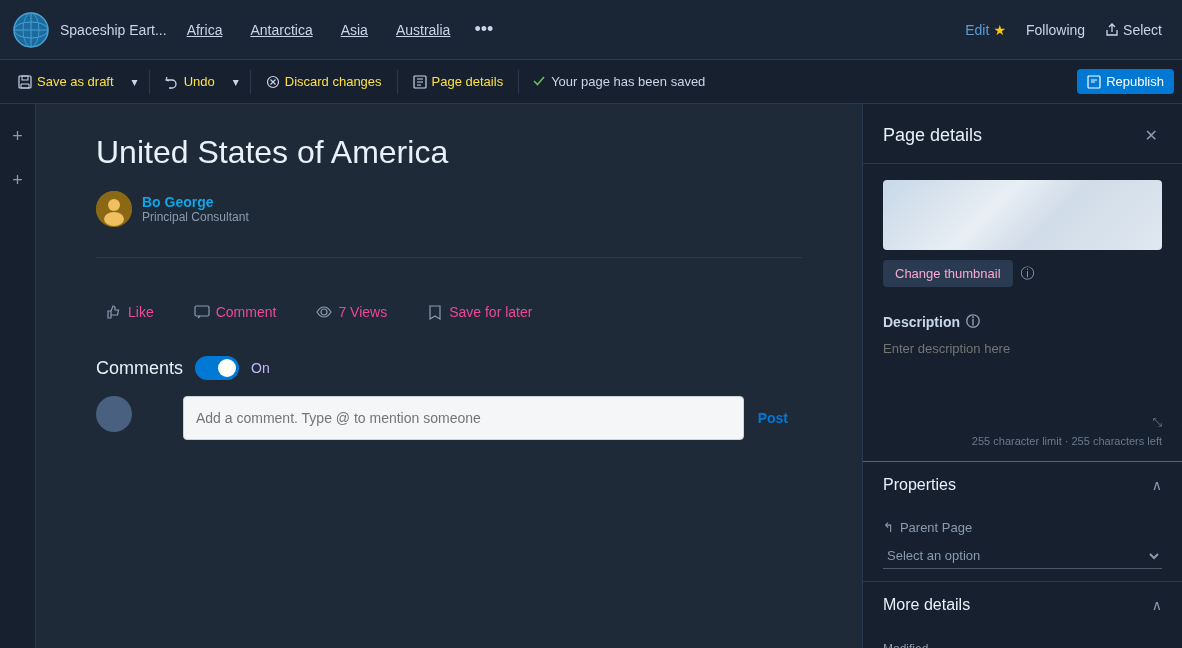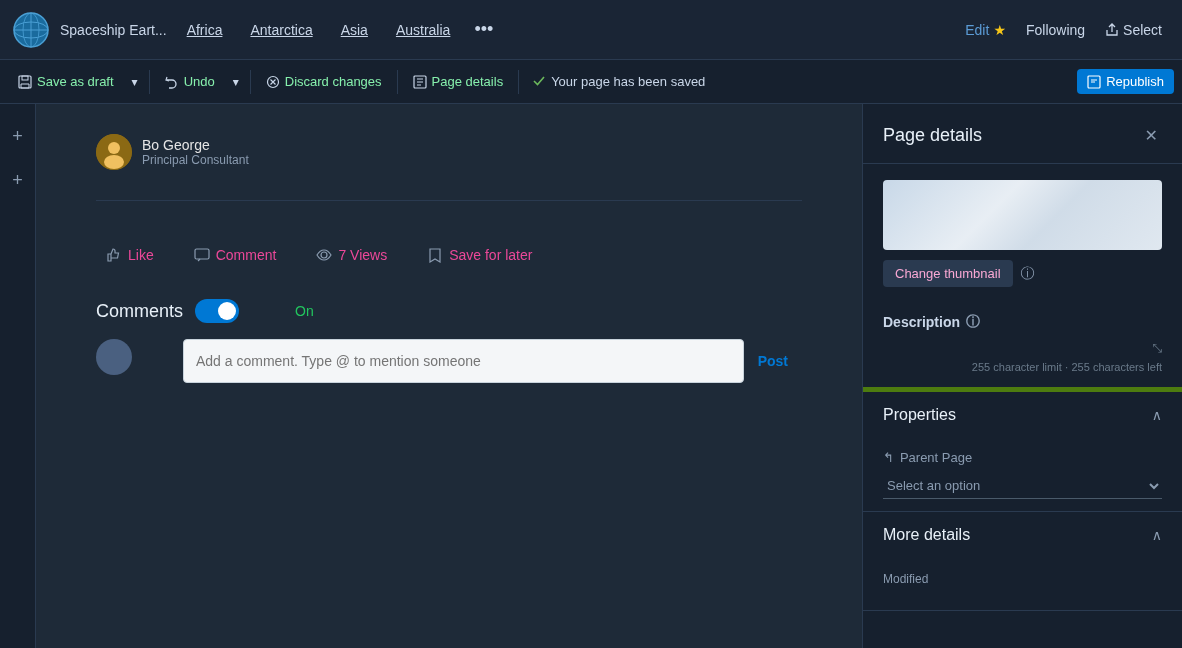--- a/index.html
+++ b/index.html
@@ -21,21 +21,21 @@
     .nav-edit .star { color: #f5c518; font-size: 14px; }
     .nav-following { color: #c9d6e8; font-size: 14px; padding: 4px 8px; cursor: pointer; }
     .nav-share { display: flex; align-items: center; gap: 4px; color: #c9d6e8; font-size: 14px; padding: 4px 8px; cursor: pointer; }
 
     
     .toolbar {
       display: flex; align-items: center; background: #16202e; height: 44px;
       padding: 0 8px; border-bottom: 1px solid #2a3a50; flex-shrink: 0; gap: 2px;
     }
     .toolbar-btn {
-      display: flex; align-items: center; gap: 5px; color: #86efac; font-size: 13px;
+      display: flex; align-items: center; gap: 5px; color: #fde047; font-size: 13px;
       padding: 5px 10px; border-radius: 4px; cursor: pointer; white-space: nowrap;
       background: transparent; border: none;
     }
     .toolbar-btn.primary { background: #0078d4; color: #fff; border-radius: 4px; }
     .toolbar-divider { width: 1px; background: #2a3a50; height: 24px; margin: 0 3px; }
     .toolbar-saved { display: flex; gap: 5px; color: #c9d6e8; font-size: 13px; padding: 0 8px; }
     .toolbar-dropdown { 
       color: #c9d6e8; padding: 5px 6px; cursor: pointer; border-radius: 4px;
       display: flex; align-items: center; font-size: 12px;
     }
@@ -53,36 +53,36 @@
 
     
     .content-area {
       flex: 1; background: #1e2a38; overflow-y: auto; padding: 30px 60px;
       min-width: 0;
     }
     .page-title { font-size: 32px; font-weight: 300; color: #e8f0f8; margin-bottom: 20px; }
     .author-section { display: flex; align-items: center; gap: 10px; margin-bottom: 30px; }
     .author-avatar { width: 36px; height: 36px; border-radius: 50%; background: #8b6914; display: flex; align-items: center; justify-content: center; overflow: hidden; flex-shrink: 0; }
     .author-info { display: flex; flex-direction: column; }
-    .author-name { font-size: 14px; color: #e5e5e5; font-weight: 400; }
+    .author-name { font-size: 14px; color: #0ea5e9; font-weight: 700; }
     .author-role { font-size: 12px; color: #8a9bb0; }
 
     .content-divider { border: none; border-top: 1px solid #2a3a50; margin: 30px 0; }
 
     
     .page-actions { display: flex; align-items: center; gap: 20px; padding: 10px 0; }
     .action-btn { display: flex; align-items: center; gap: 6px; color: #ec4899; font-size: 14px; cursor: pointer; padding: 6px 10px; border-radius: 4px; }
 
     .comments-section { margin-top: 20px; }
     .comments-header { display: flex; align-items: center; gap: 12px; margin-bottom: 16px; }
     .comments-title { font-size: 18px; color: #e8f0f8; font-weight: 400; }
     .toggle-switch { position: relative; width: 44px; height: 24px; }
     .toggle-slider { position: absolute; top: 0; left: 0; right: 0; bottom: 0; background: #0078d4; border-radius: 12px; cursor: pointer; }
     .toggle-slider::before { content: ''; position: absolute; width: 18px; height: 18px; background: #fff; border-radius: 50%; top: 3px; left: 23px; }
-    .toggle-label { color: #22c55e; font-size: 14px; margin-left: 44px; }
+    .toggle-label { color: #c4b5fd; font-size: 14px; }
 
     .comment-input-area { display: flex; align-items: flex-start; gap: 10px; }
     .commenter-avatar { width: 36px; height: 36px; border-radius: 50%; background: #4a6080; flex-shrink: 0; }
     .comment-input { width: 100%; background: #f4f6f8; border: 1px solid #c8d3dc; border-radius: 4px; padding: 10px 12px; font-size: 14px; color: #333; outline: none; resize: none; height: 44px; }
     .comment-post-btn { background: transparent; border: none; color: #0078d4; font-size: 14px; padding: 10px 14px; cursor: pointer; font-weight: 600; }
     .comment-row { display: flex; align-items: center; gap: 0; padding-left: 41px; }
 
     
     .right-panel {
       width: 320px; background: #16202e; border-left: 1px solid #2a3a50;
@@ -94,21 +94,21 @@
     }
     .panel-title { font-size: 18px; color: #e8f0f8; font-weight: 400; }
     .panel-close { color: #8a9bb0; cursor: pointer; font-size: 16px; padding: 4px; }
 
     .thumbnail-area { margin: 16px 20px 12px; }
     .thumbnail-img { width: 100%; height: 70px; background: linear-gradient(135deg, #c8d8e8 0%, #e8eef4 40%, #d0dce8 60%, #e0e8f0 100%); border-radius: 4px; }
     .thumbnail-actions { display: flex; align-items: center; gap: 8px; margin-top: 10px; }
     .change-thumbnail-btn { background: #2a3a50; color: #f9a8d4; font-size: 13px; padding: 6px 12px; border-radius: 4px; border: none; cursor: pointer; }
     .info-icon { color: #8a9bb0; font-size: 14px; cursor: pointer; }
 
-    .panel-section { padding: 14px 20px; border-bottom: 5px solid #4d7c0f; }
+    .panel-section { padding: 14px 20px; border-bottom: 1px solid #4d7c0f; }
     .section-label { display: flex; align-items: center; gap: 6px; font-size: 14px; color: #c9d6e8; font-weight: 600; margin-bottom: 10px; }
     .desc-textarea { width: 100%; min-height: 70px; background: transparent; border: none; color: #8a9bb0; font-size: 13px; resize: none; outline: none; font-family: inherit; }
     .char-count { font-size: 11px; color: #6a7a8a; text-align: right; margin-top: 6px; }
     .resize-handle { text-align: right; color: #6a7a8a; font-size: 12px; }
 
     .collapsible-section { border-bottom: 1px solid #2a3a50; }
     .collapsible-header { display: flex; align-items: center; justify-content: space-between; padding: 14px 20px; cursor: pointer; }
     .collapsible-title { font-size: 16px; color: #e8f0f8; font-weight: 400; }
     .collapse-icon { color: #8a9bb0; font-size: 14px; }
 
@@ -218,20 +218,21 @@
 </div>
 
 <div class="main-layout">
 
   <div class="sidebar-left">
     <div class="sidebar-add">+</div>
     <div class="sidebar-add">+</div>
   </div>
 
   <div class="content-area">
+    <h1 class="page-title">United States of America</h1>
 
     <div class="author-section">
       <div class="author-avatar">
         <svg width="36" height="36" viewBox="0 0 36 36">
           <circle cx="18" cy="18" r="18" fill="#8b6914"></circle>
           <circle cx="18" cy="14" r="6" fill="#f0c060"></circle>
           <ellipse cx="18" cy="28" rx="10" ry="7" fill="#f0c060"></ellipse>
         </svg>
       </div>
       <div class="author-info">
@@ -303,20 +304,21 @@
         <button class="change-thumbnail-btn">Change thumbnail</button>
         <span class="info-icon">ⓘ</span>
       </div>
     </div>
 
     <div class="panel-section">
       <div class="section-label">
         <span>Description</span>
         <span class="info-icon">ⓘ</span>
       </div>
+      <textarea class="desc-textarea" placeholder="Enter description here" style=""></textarea>
       <div class="resize-handle">⤡</div>
       <div class="char-count">255 character limit · 255 characters left</div>
     </div>
 
     <div class="collapsible-section">
       <div class="collapsible-header">
         <span class="collapsible-title">Properties</span>
         <span class="collapse-icon">∧</span>
       </div>
       <div class="parent-page-section">

